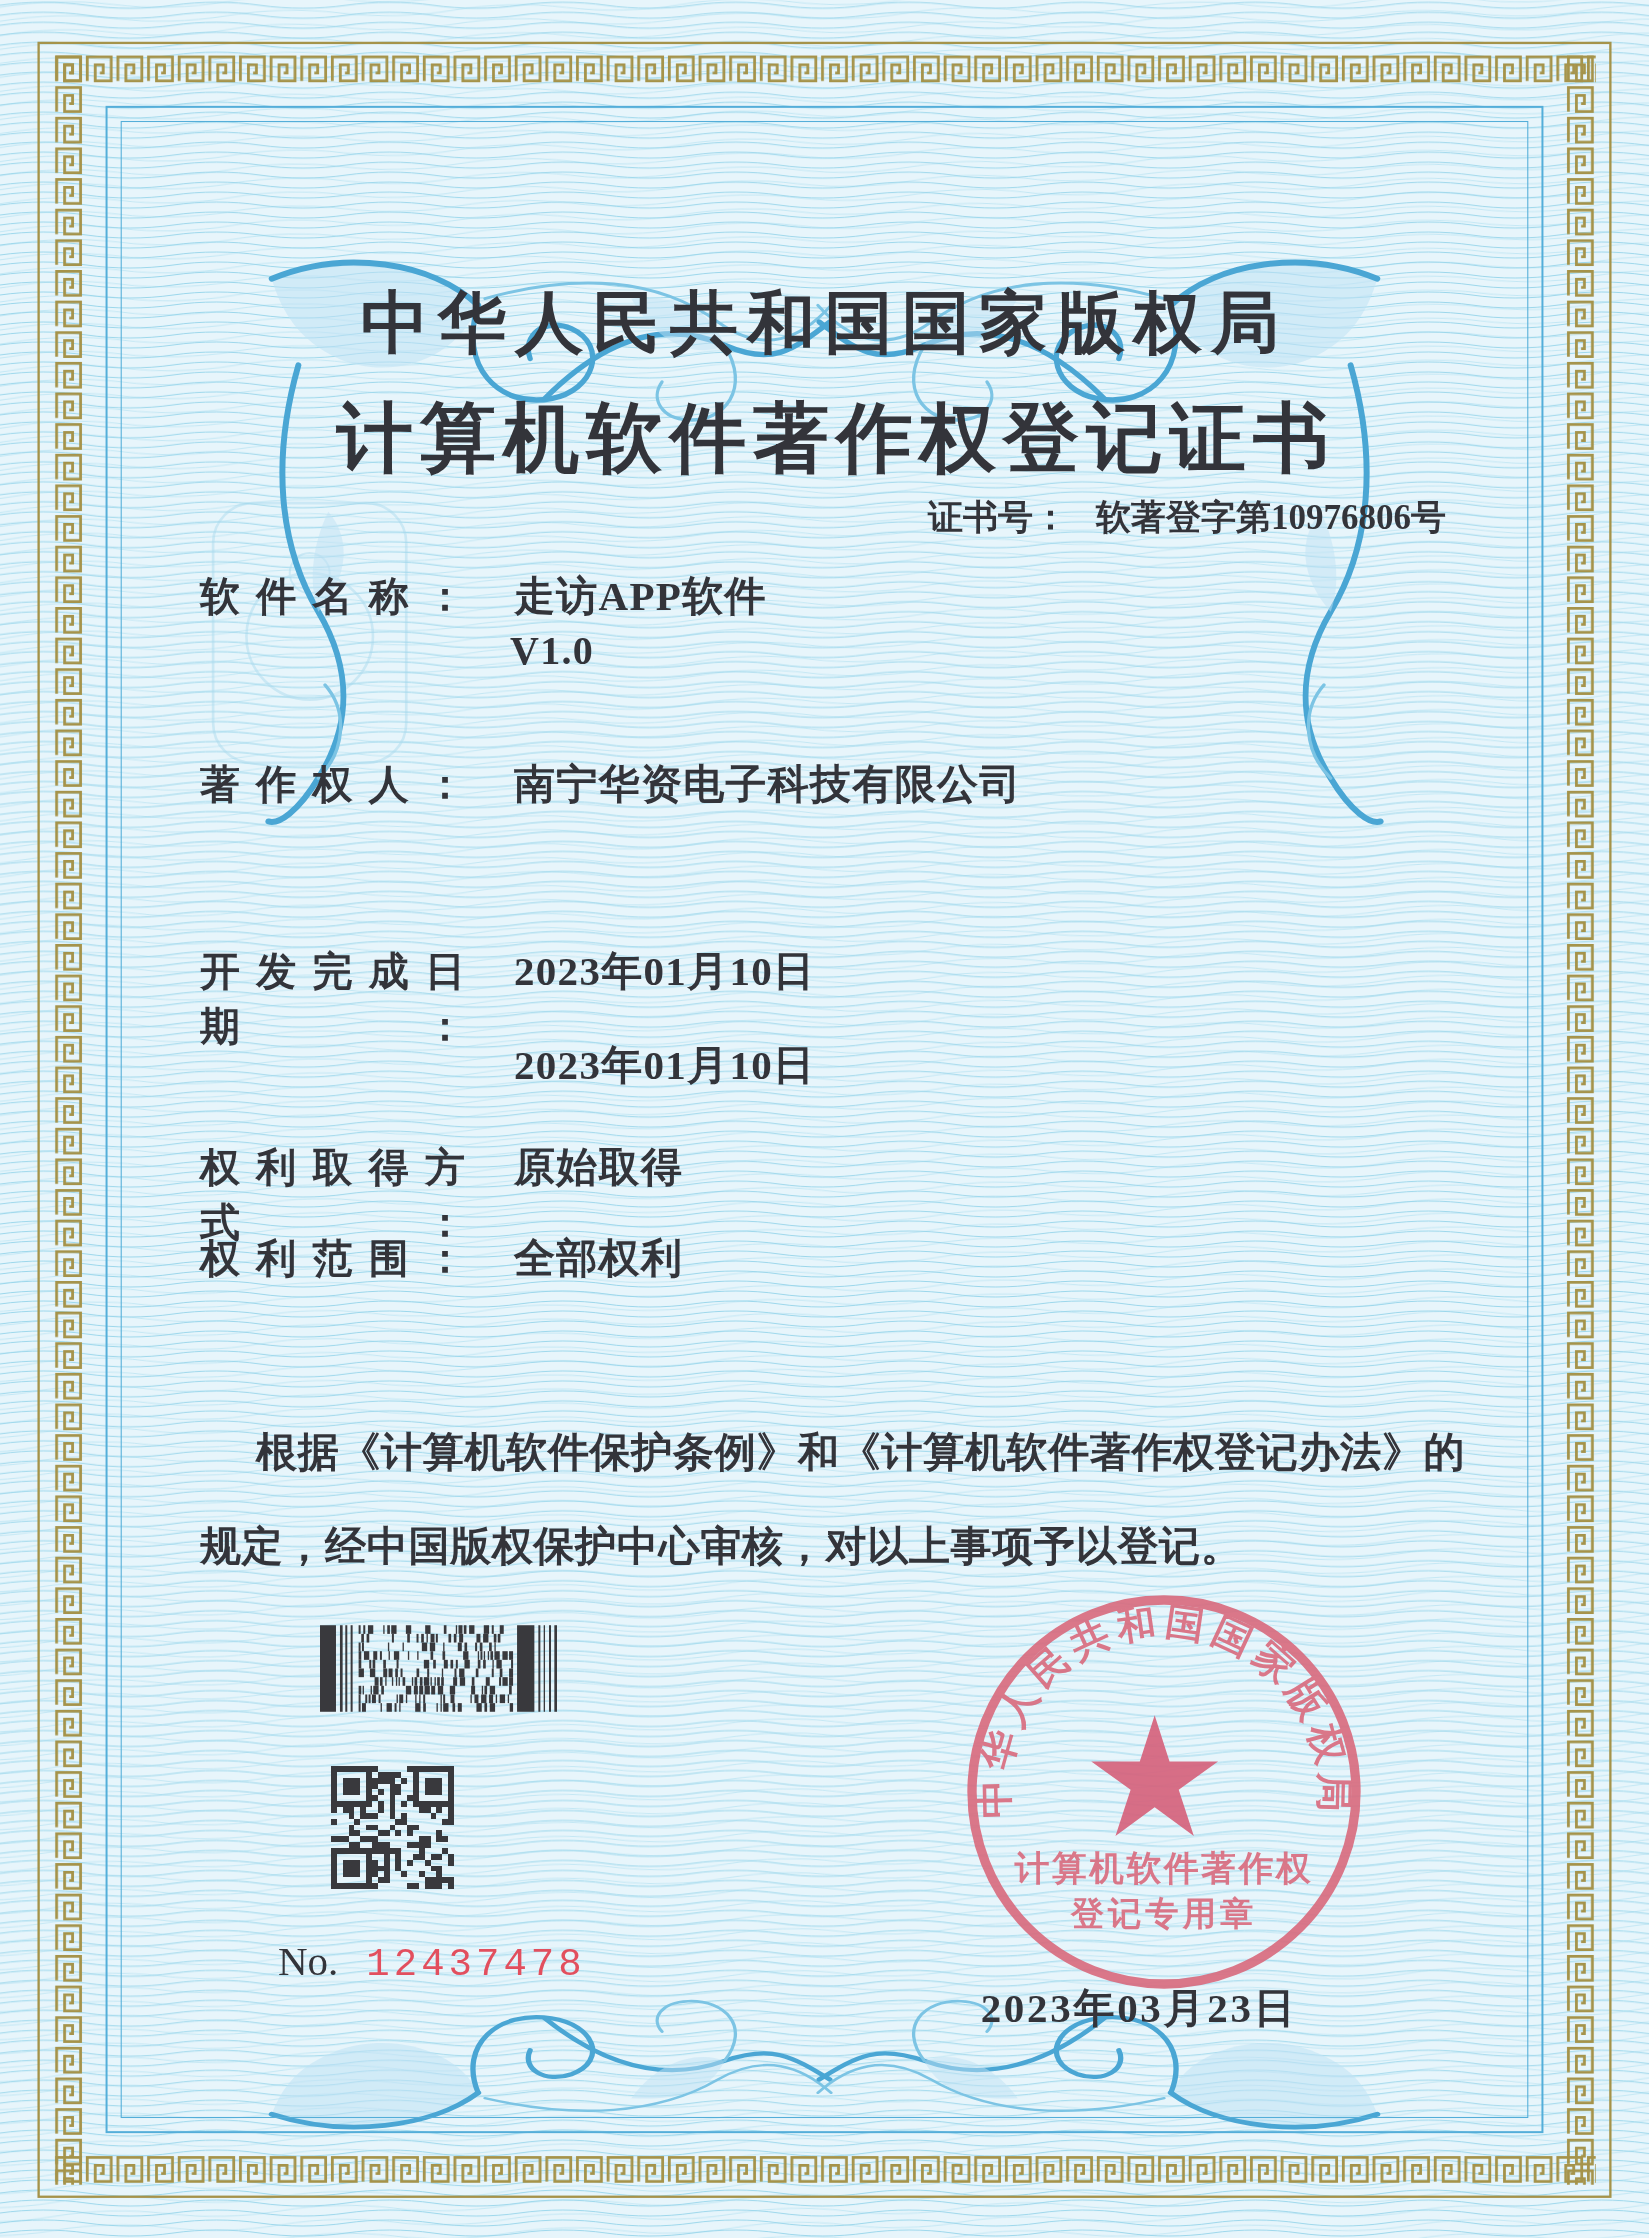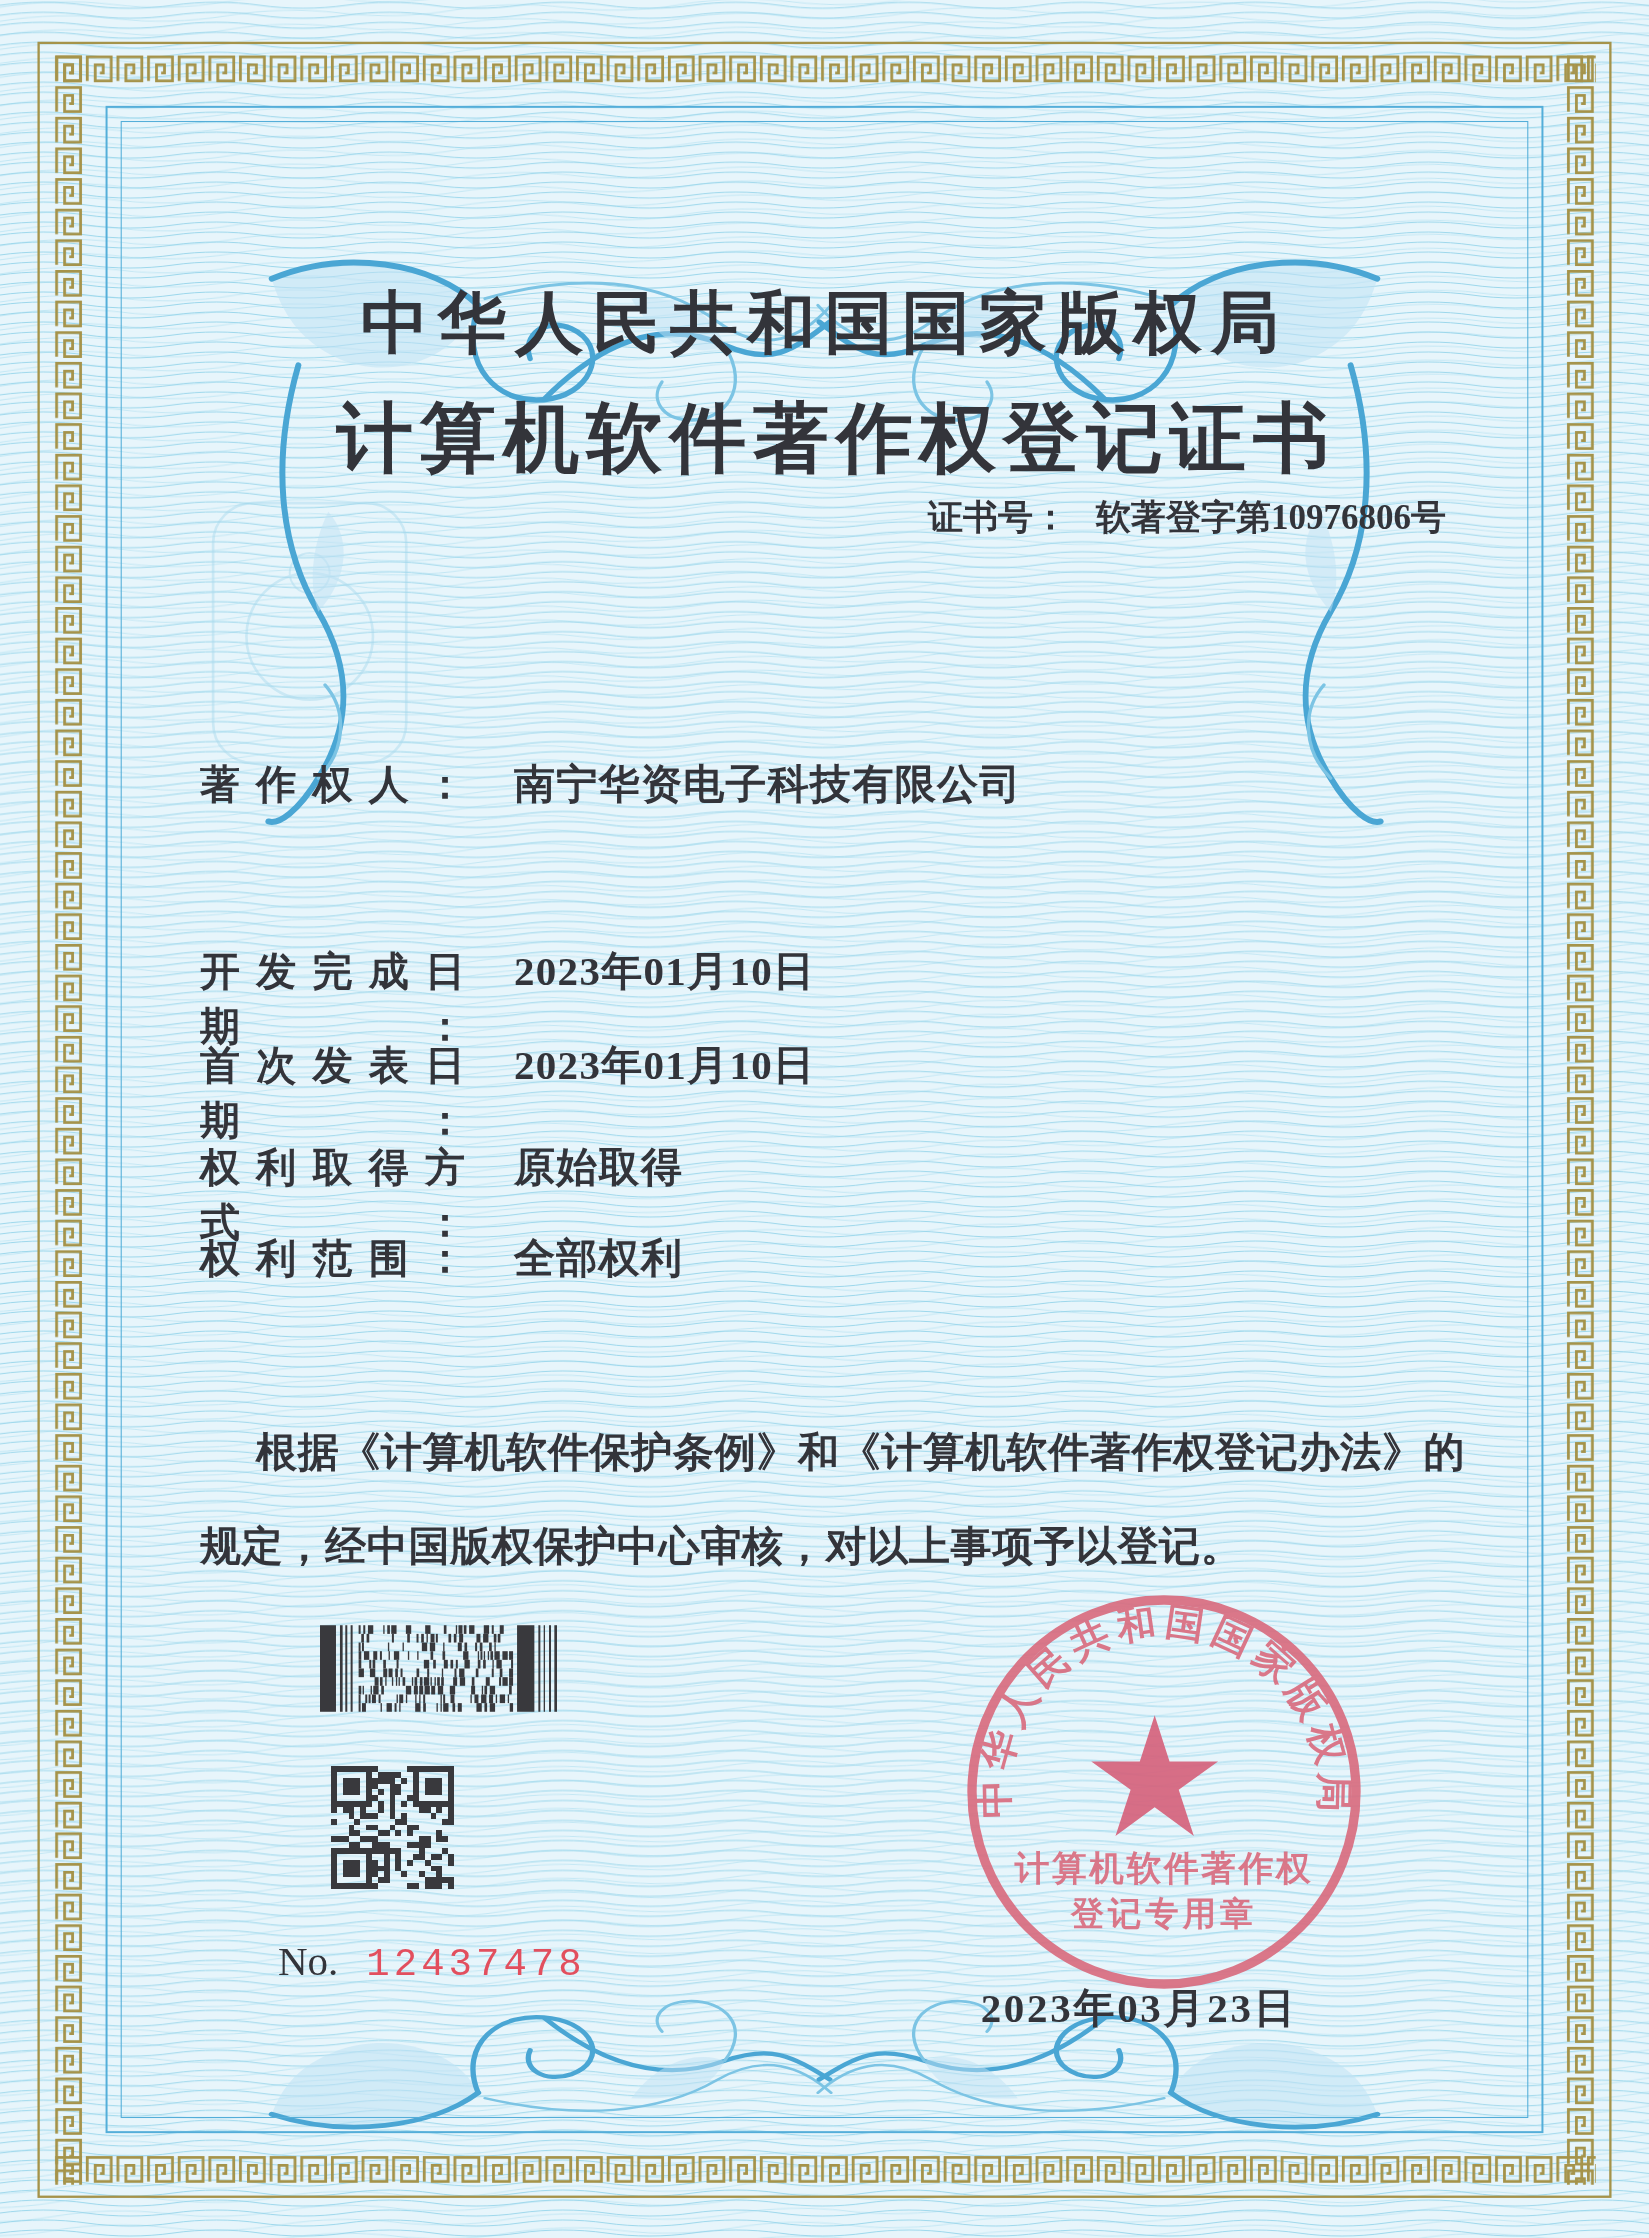--- a/index.html
+++ b/index.html
@@ -128,30 +128,34 @@
     <rect x="160" y="160" width="2156" height="3041" fill="none" stroke="#54aed9" stroke-width="3"></rect>
     <rect x="182" y="182" width="2112" height="2997" fill="none" stroke="#54aed9" stroke-width="1.6"></rect>
   </svg>
 
   <div class="title">中华人民共和国国家版权局</div>
   <div class="subtitle">计算机软件著作权登记证书</div>
   <div class="certno">
     <span class="lbl">证书号：</span><span>软著登字第10976806号</span>
   </div>
 
+  <div class="frow" style="top:569px;">
+    <span class="flabel">软件名称：</span>
+    <span class="fvalue">走访APP软件</span>
+    <span class="fvalue2">V1.0</span>
+  </div>
   <div class="frow" style="top:757px;">
     <span class="flabel">著作权人：</span>
     <span class="fvalue">南宁华资电子科技有限公司</span>
   </div>
   <div class="frow" style="top:944px;">
     <span class="flabel">开发完成日期：</span>
     <span class="fvalue">2023年01月10日</span>
   </div>
   <div class="frow" style="top:1038px;">
-    <span class="flabel">首次发表日期：</span>
     <span class="fvalue">2023年01月10日</span>
   </div>
   <div class="frow" style="top:1140px;">
     <span class="flabel">权利取得方式：</span>
     <span class="fvalue">原始取得</span>
   </div>
   <div class="frow" style="top:1231px;">
     <span class="flabel">权利范围：</span>
     <span class="fvalue">全部权利</span>
   </div>

